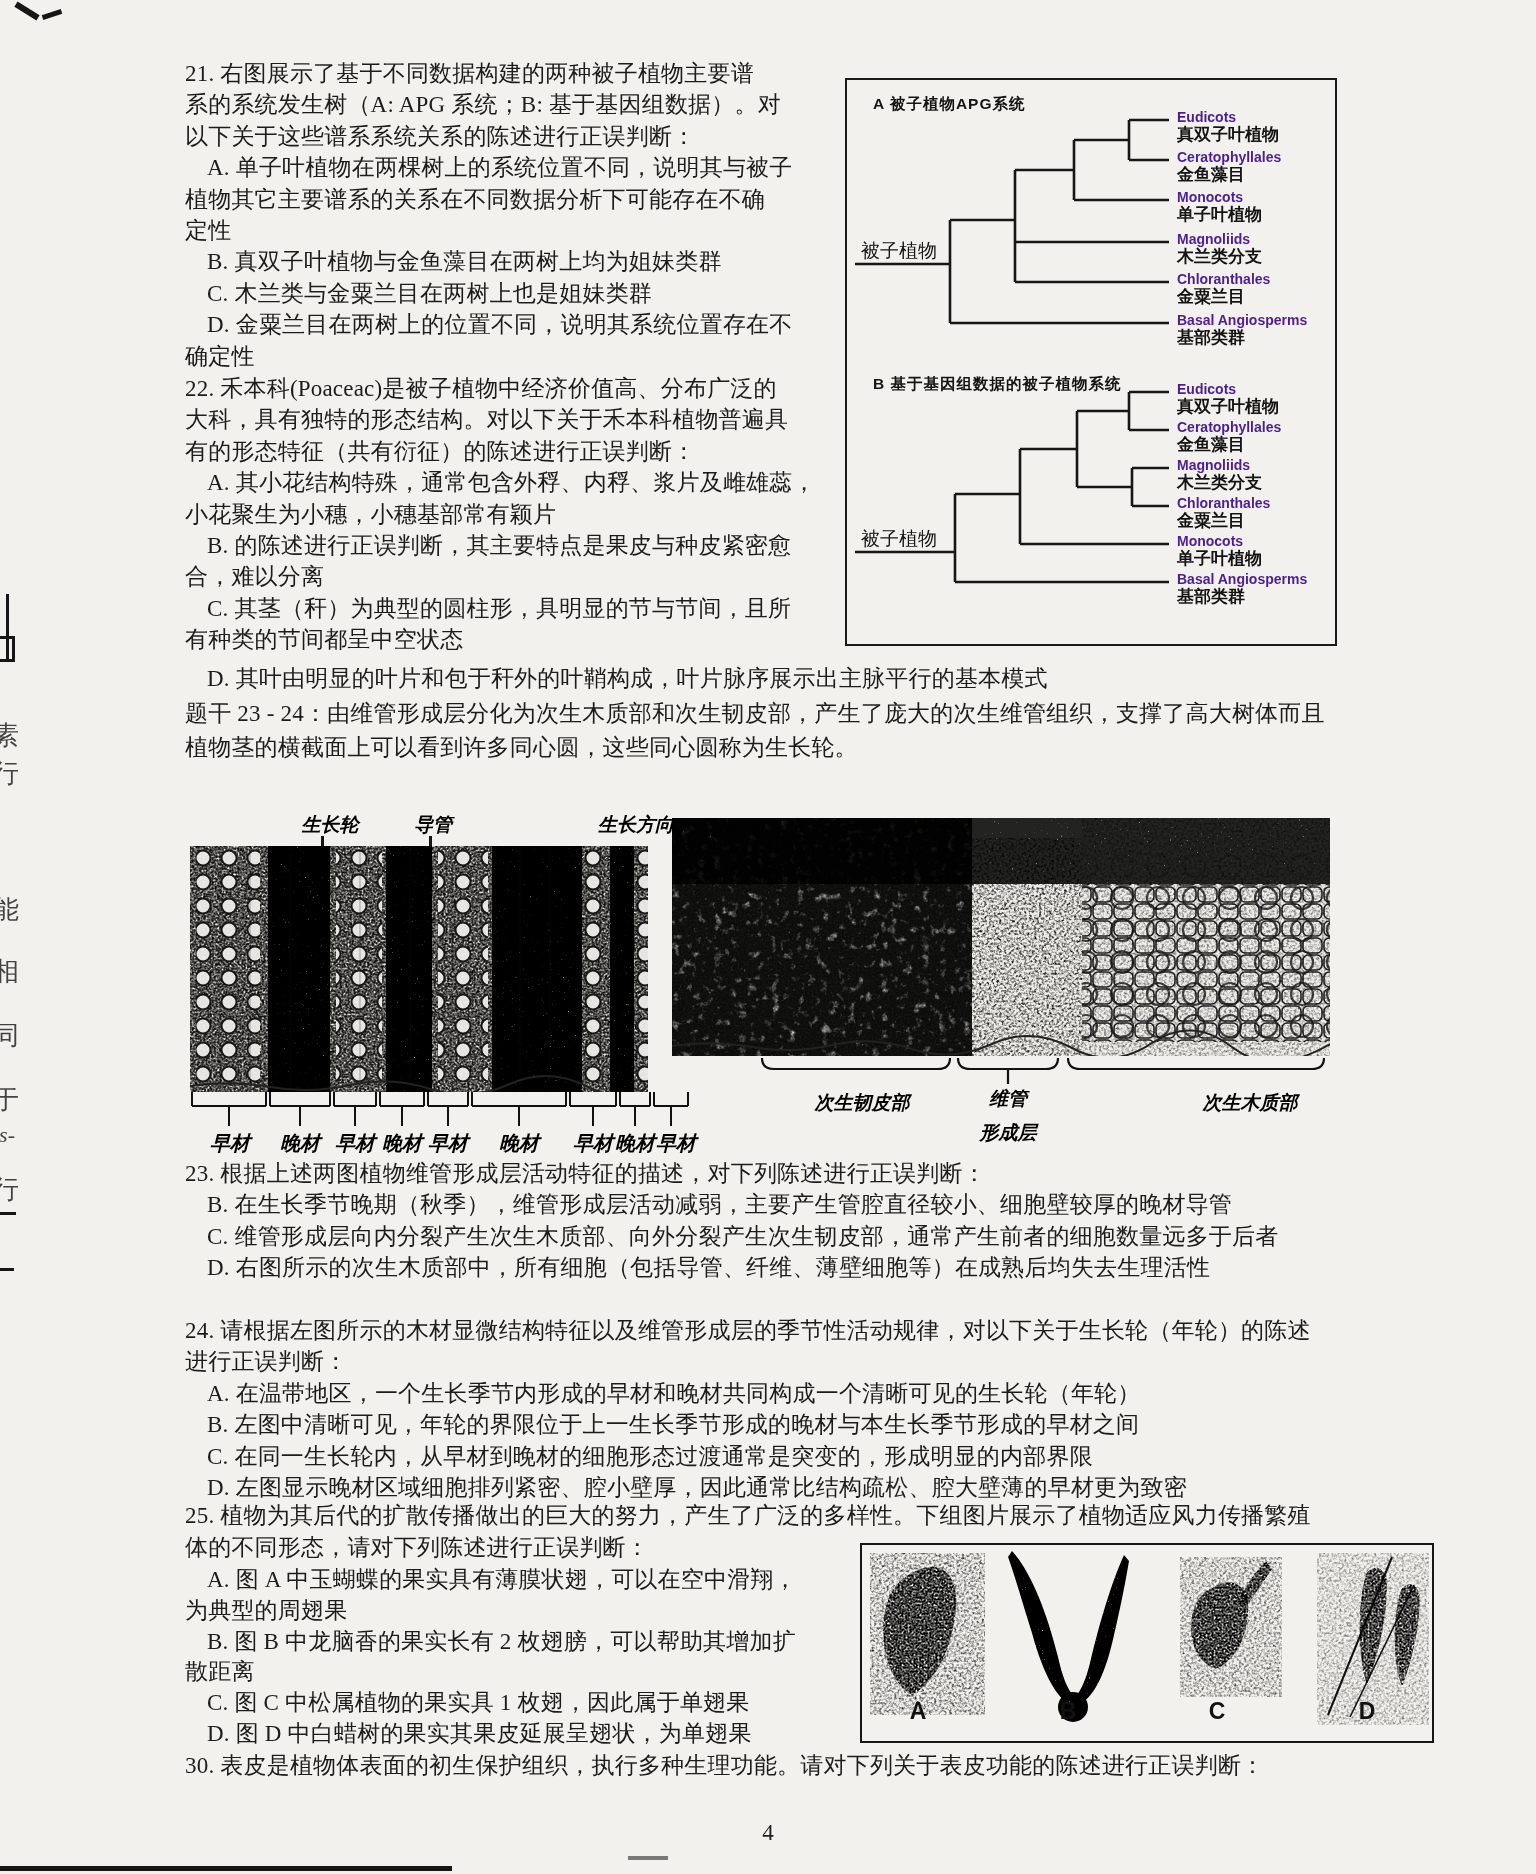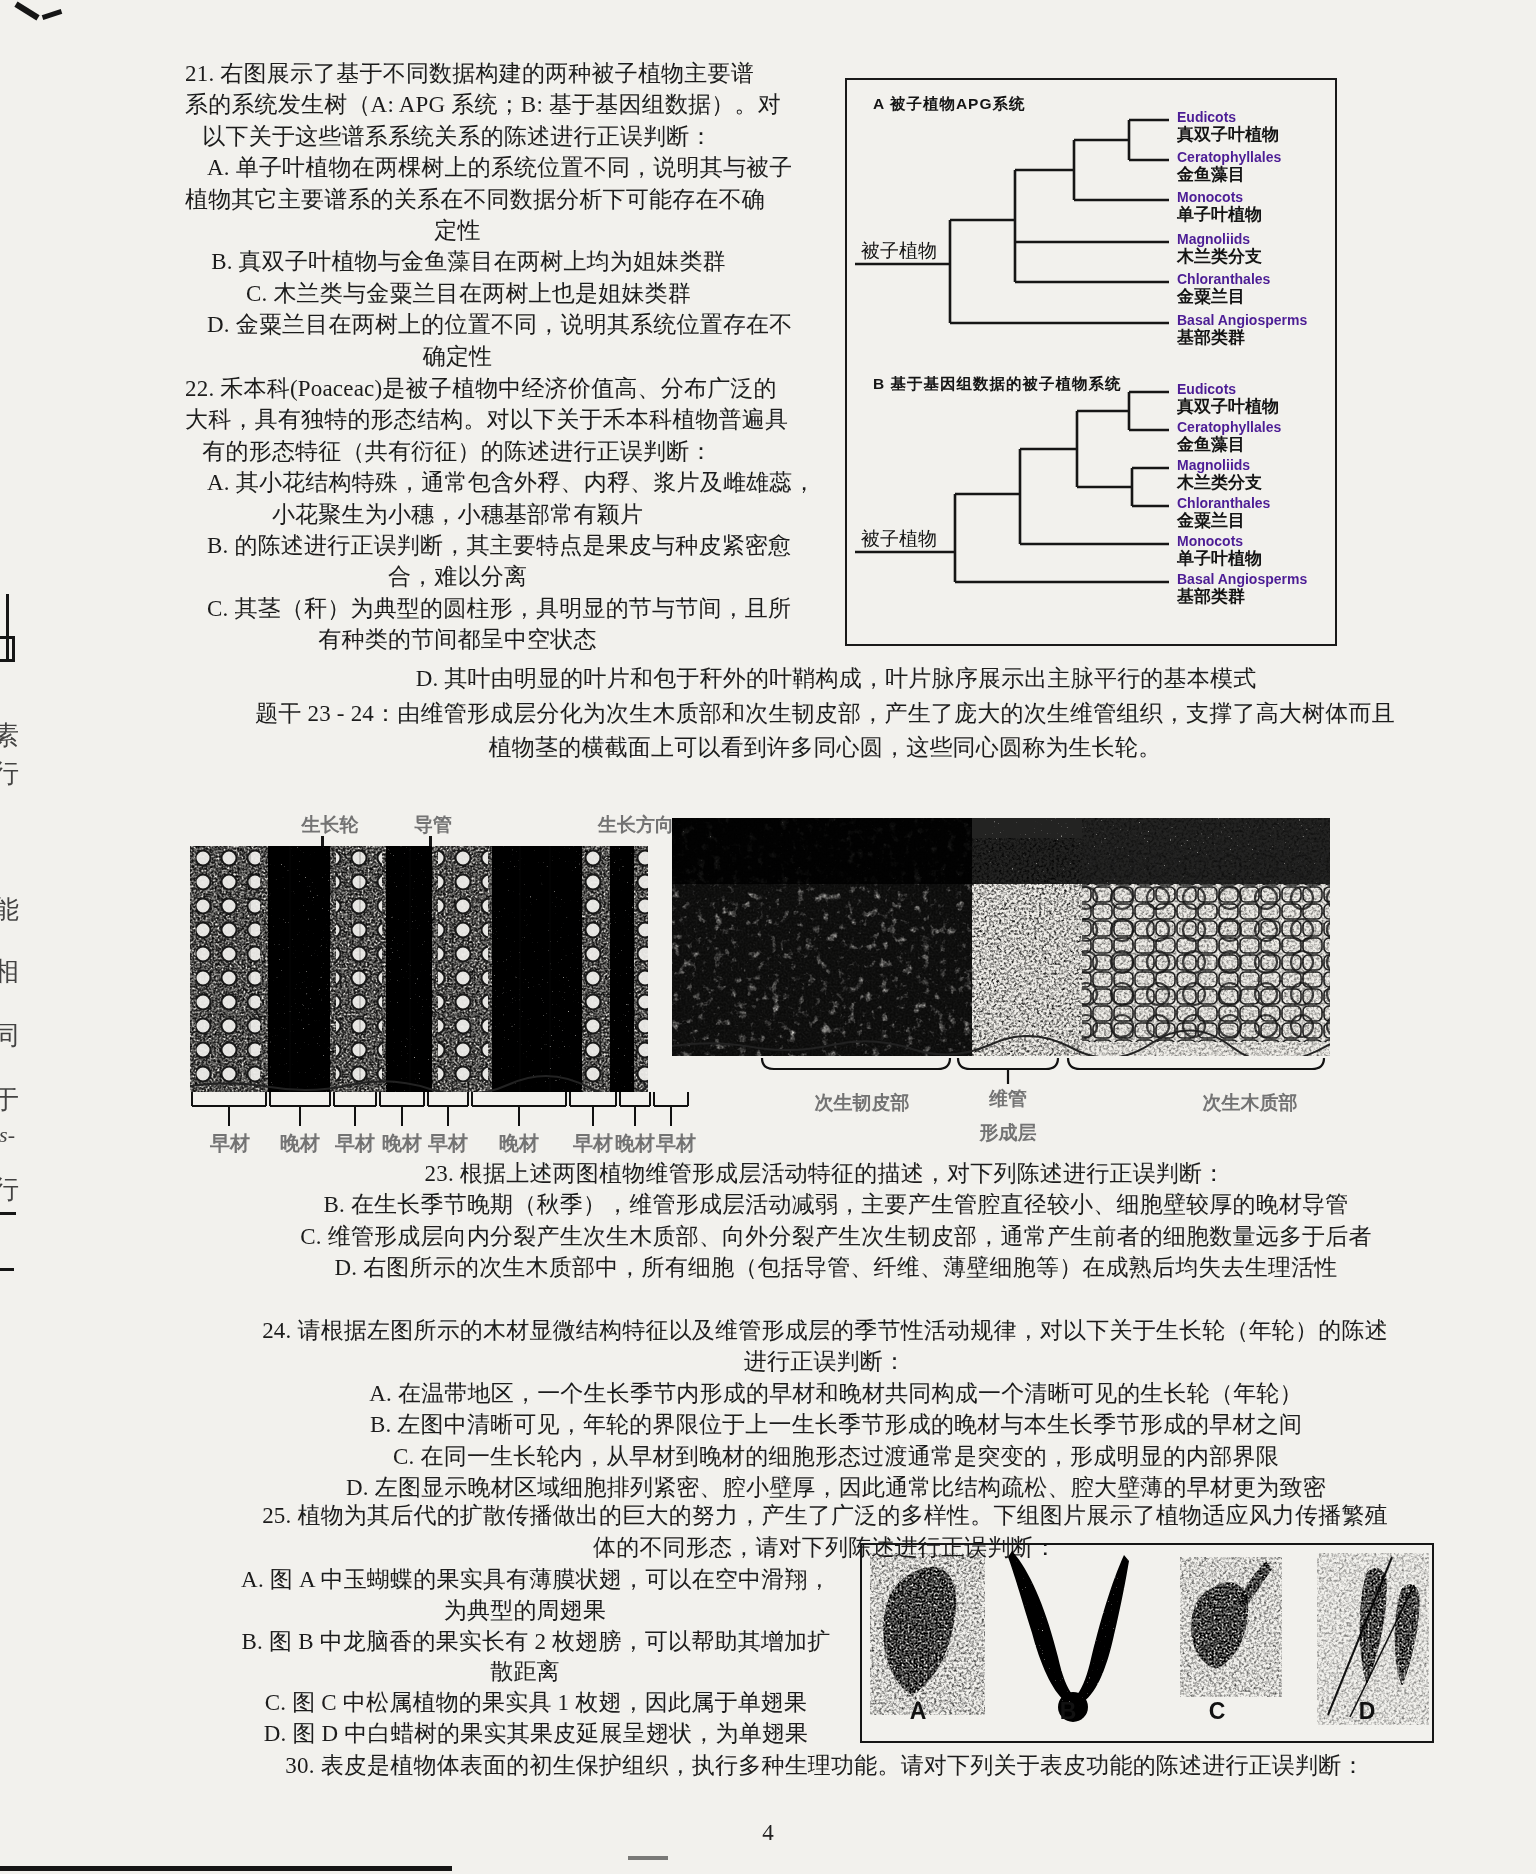--- a/index.html
+++ b/index.html
@@ -3,27 +3,27 @@
 <meta charset="utf-8">
 <style>
   html,body{margin:0;padding:0;background:#d8d6d2;}
   .page{
     position:relative;width:1536px;height:1874px;margin:0 auto;
     background:#f2f1ed;color:#1c1c1c;overflow:hidden;
     font-family:"Liberation Serif","DejaVu Serif",serif;
   }
   .tl{font-size:23px;line-height:31.4px;white-space:nowrap;letter-spacing:.2px;}
   .opt{padding-left:22px;}
-  .blk{position:absolute;text-align:center;}
+  .blk{position:absolute;}
   #bridge .tl{line-height:34.6px;}
   #q23 .tl,#q24 .tl{line-height:31.4px;}
   #q25stem .tl{line-height:32px;}
   #q25opts .tl{line-height:30.8px;}
   .flabel{position:absolute;font-family:"Liberation Sans","DejaVu Sans",sans-serif;
-    font-weight:bold;font-size:19px;color:#737373;white-space:nowrap;}
+    font-weight:bold;font-size:19px;color:#000000;white-space:nowrap;font-style:italic;}
   .ctr{transform:translateX(-50%);}
   .treebox{position:absolute;left:845px;top:78px;width:488px;height:564px;
     border:2.5px solid #1a1a1a;background:transparent;}
   .t-title{position:absolute;font-family:"Liberation Sans","DejaVu Sans",sans-serif;
     font-weight:bold;font-size:15.5px;letter-spacing:1px;white-space:nowrap;color:#141414;}
   .tip{position:absolute;left:330px;white-space:nowrap;}
   .tip-en{font-family:"Liberation Sans","DejaVu Sans",sans-serif;font-weight:bold;
     font-size:14px;line-height:15px;color:#4c1d95;}
   .tip-zh{font-family:"Liberation Sans","DejaVu Sans",sans-serif;font-weight:bold;
     font-size:17px;line-height:19px;color:#141414;}

